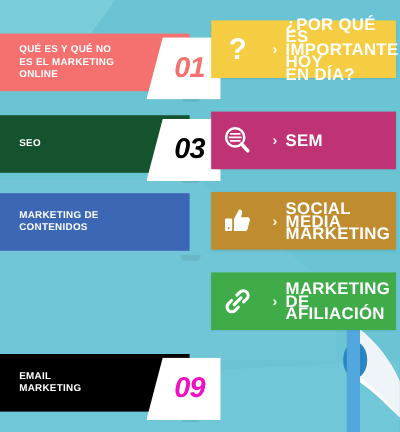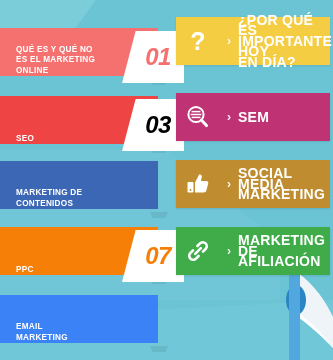--- a/index.html
+++ b/index.html
@@ -34,21 +34,21 @@
 
   
   .megaphone{position:absolute;right:-4px;bottom:-6px;width:96px;height:110px;}
 
   
   .col-left{position:absolute;left:0;top:0;width:171px;height:360px;}
   .lrow{position:absolute;left:0;width:171px;height:48px;}
   .lbar{
     position:absolute;left:0;top:0;height:48px;width:158px;
     box-sizing:border-box;
-    display:flex;align-items:flex-end;
+    display:flex;align-items:center;
   }
   .lbar-label{
     color:#ffffff;font-size:8.2px;line-height:10.5px;
     letter-spacing:.25px;font-weight:bold;
     padding-left:16px;padding-right:52px;
     text-transform:uppercase;
     white-space:pre-line;
   }
   .lnum{
     position:absolute;top:3px;left:122px;width:62px;height:52px;
@@ -115,53 +115,47 @@
 ES EL MARKETING
 ONLINE</div>
       </div>
       <div class="lshadow"></div>
       <div class="lnum">
         <span style="color:#f4716f">01</span>
       </div>
     </div>
 
     <div class="lrow" style="top:96px">
-      <div class="lbar" style="background:#ef4444">
+      <div class="lbar" style="background:#14532d">
         <div class="lbar-label">SEO</div>
       </div>
       <div class="lshadow"></div>
       <div class="lnum">
         <span style="color:#000000">03</span>
       </div>
     </div>
 
     <div class="lrow" style="top:161px">
       <div class="lbar" style="background:#3c67b5">
         <div class="lbar-label">MARKETING DE
 CONTENIDOS</div>
       </div>
       <div class="lshadow"></div>
     </div>
 
-    <div class="lrow" style="top:227px">
-      <div class="lbar" style="background:#f57f07">
-        <div class="lbar-label">PPC</div>
-      </div>
-      <div class="lshadow"></div>
-      <div class="lnum">
-        <span style="color:#f57f07">07</span>
-      </div>
-    </div>
 
     <div class="lrow" style="top:295px">
-      <div class="lbar" style="background:#3b82f6">
+      <div class="lbar" style="background:#000000">
         <div class="lbar-label">EMAIL
 MARKETING</div>
       </div>
       <div class="lshadow"></div>
+      <div class="lnum">
+        <span style="color:#f20fc3">09</span>
+      </div>
     </div>
   </div>
 
   <div class="col-right">
 
     <div class="rrow" style="top:17px;background:#f4cd43">
       <div class="ricon">
         <span class="qmark">?</span>
       </div>
       <div class="rchev">›</div>

